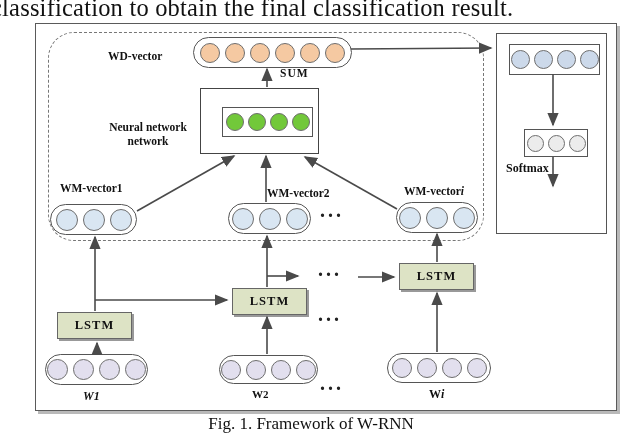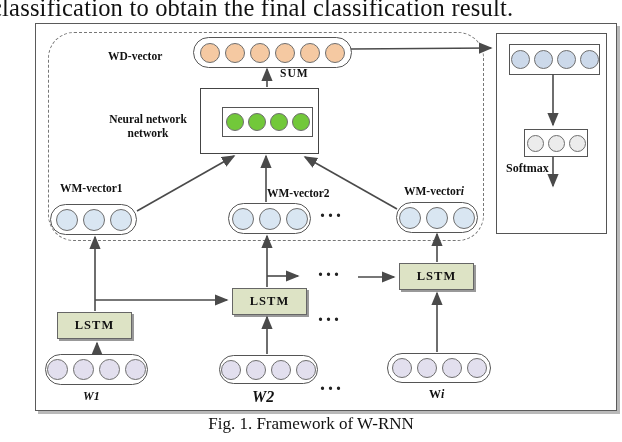--- a/index.html
+++ b/index.html
@@ -12,21 +12,21 @@
   .dashedbox{position:absolute;left:48px;top:32px;width:434px;height:207px;
              border:1.6px dashed #777;border-radius:26px;}
   .panel{position:absolute;left:496px;top:33px;width:109px;height:199px;border:1.4px solid #555;background:#fff;}
   .pill{position:absolute;display:flex;align-items:center;justify-content:center;gap:5px;
         background:#fff;border:1.4px solid #555;border-radius:20px;}
   .rbox{position:absolute;display:flex;align-items:center;justify-content:center;gap:4px;
         background:#fff;border:1.4px solid #555;}
   .circle{width:var(--d,20px);height:var(--d,20px);border-radius:50%;border:1.3px solid #6e6e6e;flex:none;box-sizing:border-box;}
   .lbl{position:absolute;font-weight:bold;font-size:11.5px;color:#111;white-space:nowrap;}
   .nnbox{position:absolute;left:200px;top:88px;width:117px;height:64px;border:1.6px solid #444;background:#fff;}
-  .nnlabel{position:absolute;left:96px;top:112px;width:104px;text-align:center;font-weight:bold;
+  .nnlabel{position:absolute;left:96px;top:120px;width:104px;text-align:center;font-weight:bold;
            font-size:11.5px;line-height:14px;color:#111;}
   .lstm{position:absolute;width:73px;height:25px;background:#dde3c5;border:1.4px solid #666;
         box-shadow:2px 2px 0 #999;display:flex;align-items:center;justify-content:center;
         font-weight:bold;font-size:12.5px;letter-spacing:1px;color:#111;}
   .classbox{position:absolute;left:507px;top:190px;width:95px;height:33px;border:1.3px solid #555;
             background:#fff;display:flex;align-items:center;justify-content:center;
             font-weight:bold;font-size:12px;color:#111;}
   .dots{position:absolute;font-weight:bold;font-size:20px;letter-spacing:3px;color:#222;line-height:1;}
   .caption{position:absolute;left:0;top:414px;width:622px;text-align:center;font-size:17px;color:#111;}
   svg.overlay{position:absolute;left:0;top:0;pointer-events:none;}
@@ -96,21 +96,21 @@
       <span class="circle" style="background: rgb(226, 223, 238);"></span>
     </div>
   <div class="lbl" style="left:83px;top:389px;font-size:12px;font-style:italic;">W1</div>
 
   <div class="pill" style="left:219px;top:355px;width:97px;height:27px;--d:20px;">
       <span class="circle" style="background: rgb(226, 223, 238);"></span>
       <span class="circle" style="background: rgb(226, 223, 238);"></span>
       <span class="circle" style="background: rgb(226, 223, 238);"></span>
       <span class="circle" style="background: rgb(226, 223, 238);"></span>
     </div>
-  <div class="lbl" style="left:252px;top:388px;font-size:16px;font-style:italic;">W2</div>
+  <div class="lbl" style="left:252px;top:388px;font-size:11px;">W2</div>
 
   <div class="pill" style="left:387px;top:353px;width:102px;height:28px;--d:20px;">
       <span class="circle" style="background: rgb(226, 223, 238);"></span>
       <span class="circle" style="background: rgb(226, 223, 238);"></span>
       <span class="circle" style="background: rgb(226, 223, 238);"></span>
       <span class="circle" style="background: rgb(226, 223, 238);"></span>
     </div>
   <div class="lbl" style="left:429px;top:387px;font-size:12px;"><span>W</span><i>i</i></div>
 
   <div class="dots" style="left:320px;top:200px;">...</div>

